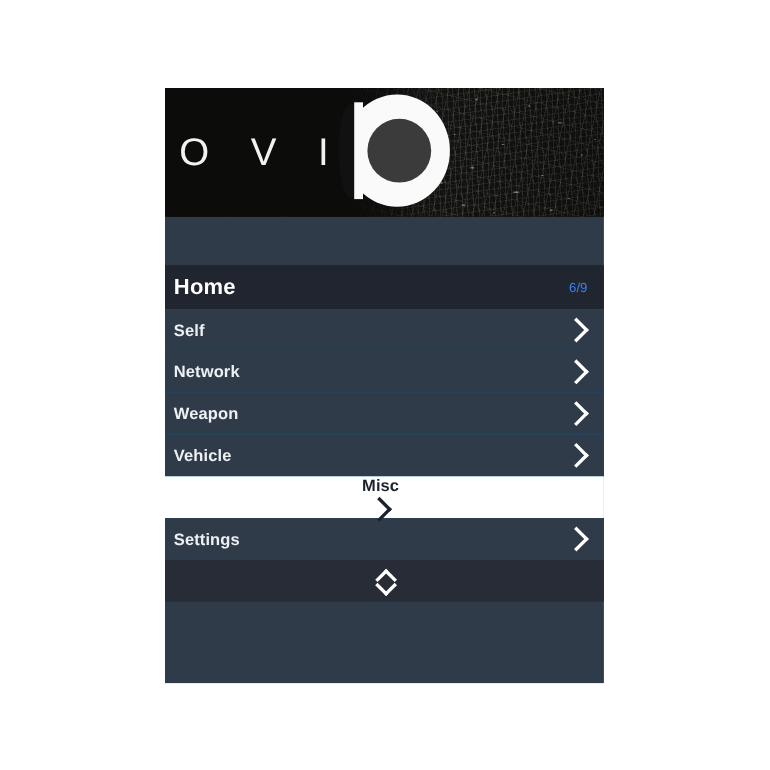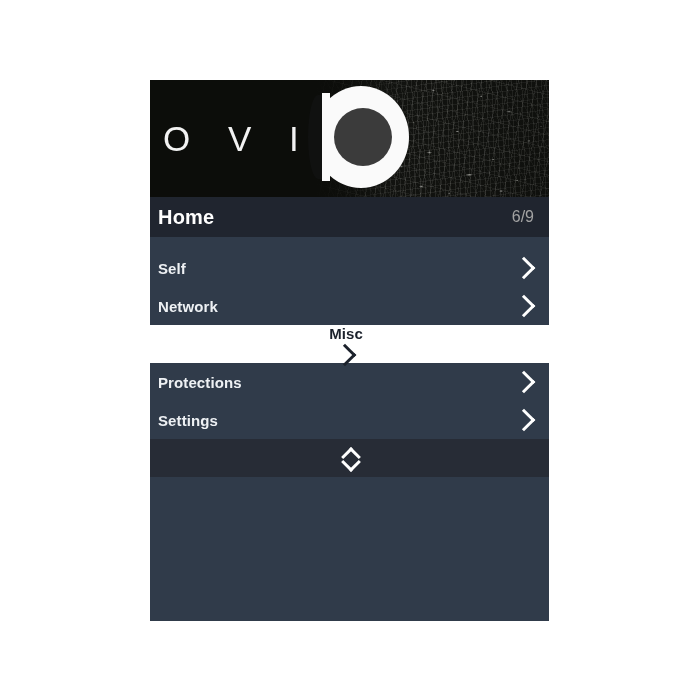--- a/index.html
+++ b/index.html
@@ -132,37 +132,37 @@
 
   
   .titlebar {
     height: 40px;
     background: #20252f;
     display: flex;
     align-items: center;
     justify-content: space-between;
     padding: 0 15px 0 8px;
     box-sizing: border-box;
+    margin-top: 44px;
   }
   .titlebar-title {
     color: #ffffff;
     font-size: 20px;
     font-weight: 700;
     letter-spacing: .2px;
   }
   .titlebar-count {
-    color: #a3a3a3;
-    font-size: 16px;
+    color: #3b82f6;
+    font-size: 12px;
     font-weight: 400;
   }
 
   
   .menu-list {
     background: #0369a1;
-    margin-top: 12px;
   }
   .menu-row {
     height: 38px;
     display: flex;
     align-items: center;
     justify-content: space-between;
     padding: 0 15px 0 8px;
     box-sizing: border-box;
     background: #303b4a;
   }
@@ -251,33 +251,37 @@
     <div class="menu-row">
       <span class="label">Self</span>
       <span class="chev"></span>
     </div>
 
     <div class="menu-row">
       <span class="label">Network</span>
       <span class="chev"></span>
     </div>
 
-
-
+    <div class="menu-row">
+      <span class="label">Weapon</span>
+      <span class="chev"></span>
+    </div>
+
+
+    <div class="menu-row">
+      <span class="label">Vehicle</span>
+      <span class="chev"></span>
+    </div>
 
     <div class="menu-row selected">
       <span class="label">Misc</span>
       <span class="chev"></span>
     </div>
 
 
-    <div class="menu-row">
-      <span class="label">Protections</span>
-      <span class="chev"></span>
-    </div>
 
     <div class="menu-row">
       <span class="label">Settings</span>
       <span class="chev"></span>
     </div>
 
   </div>
 
   <div class="footer">
     <div class="updown">

